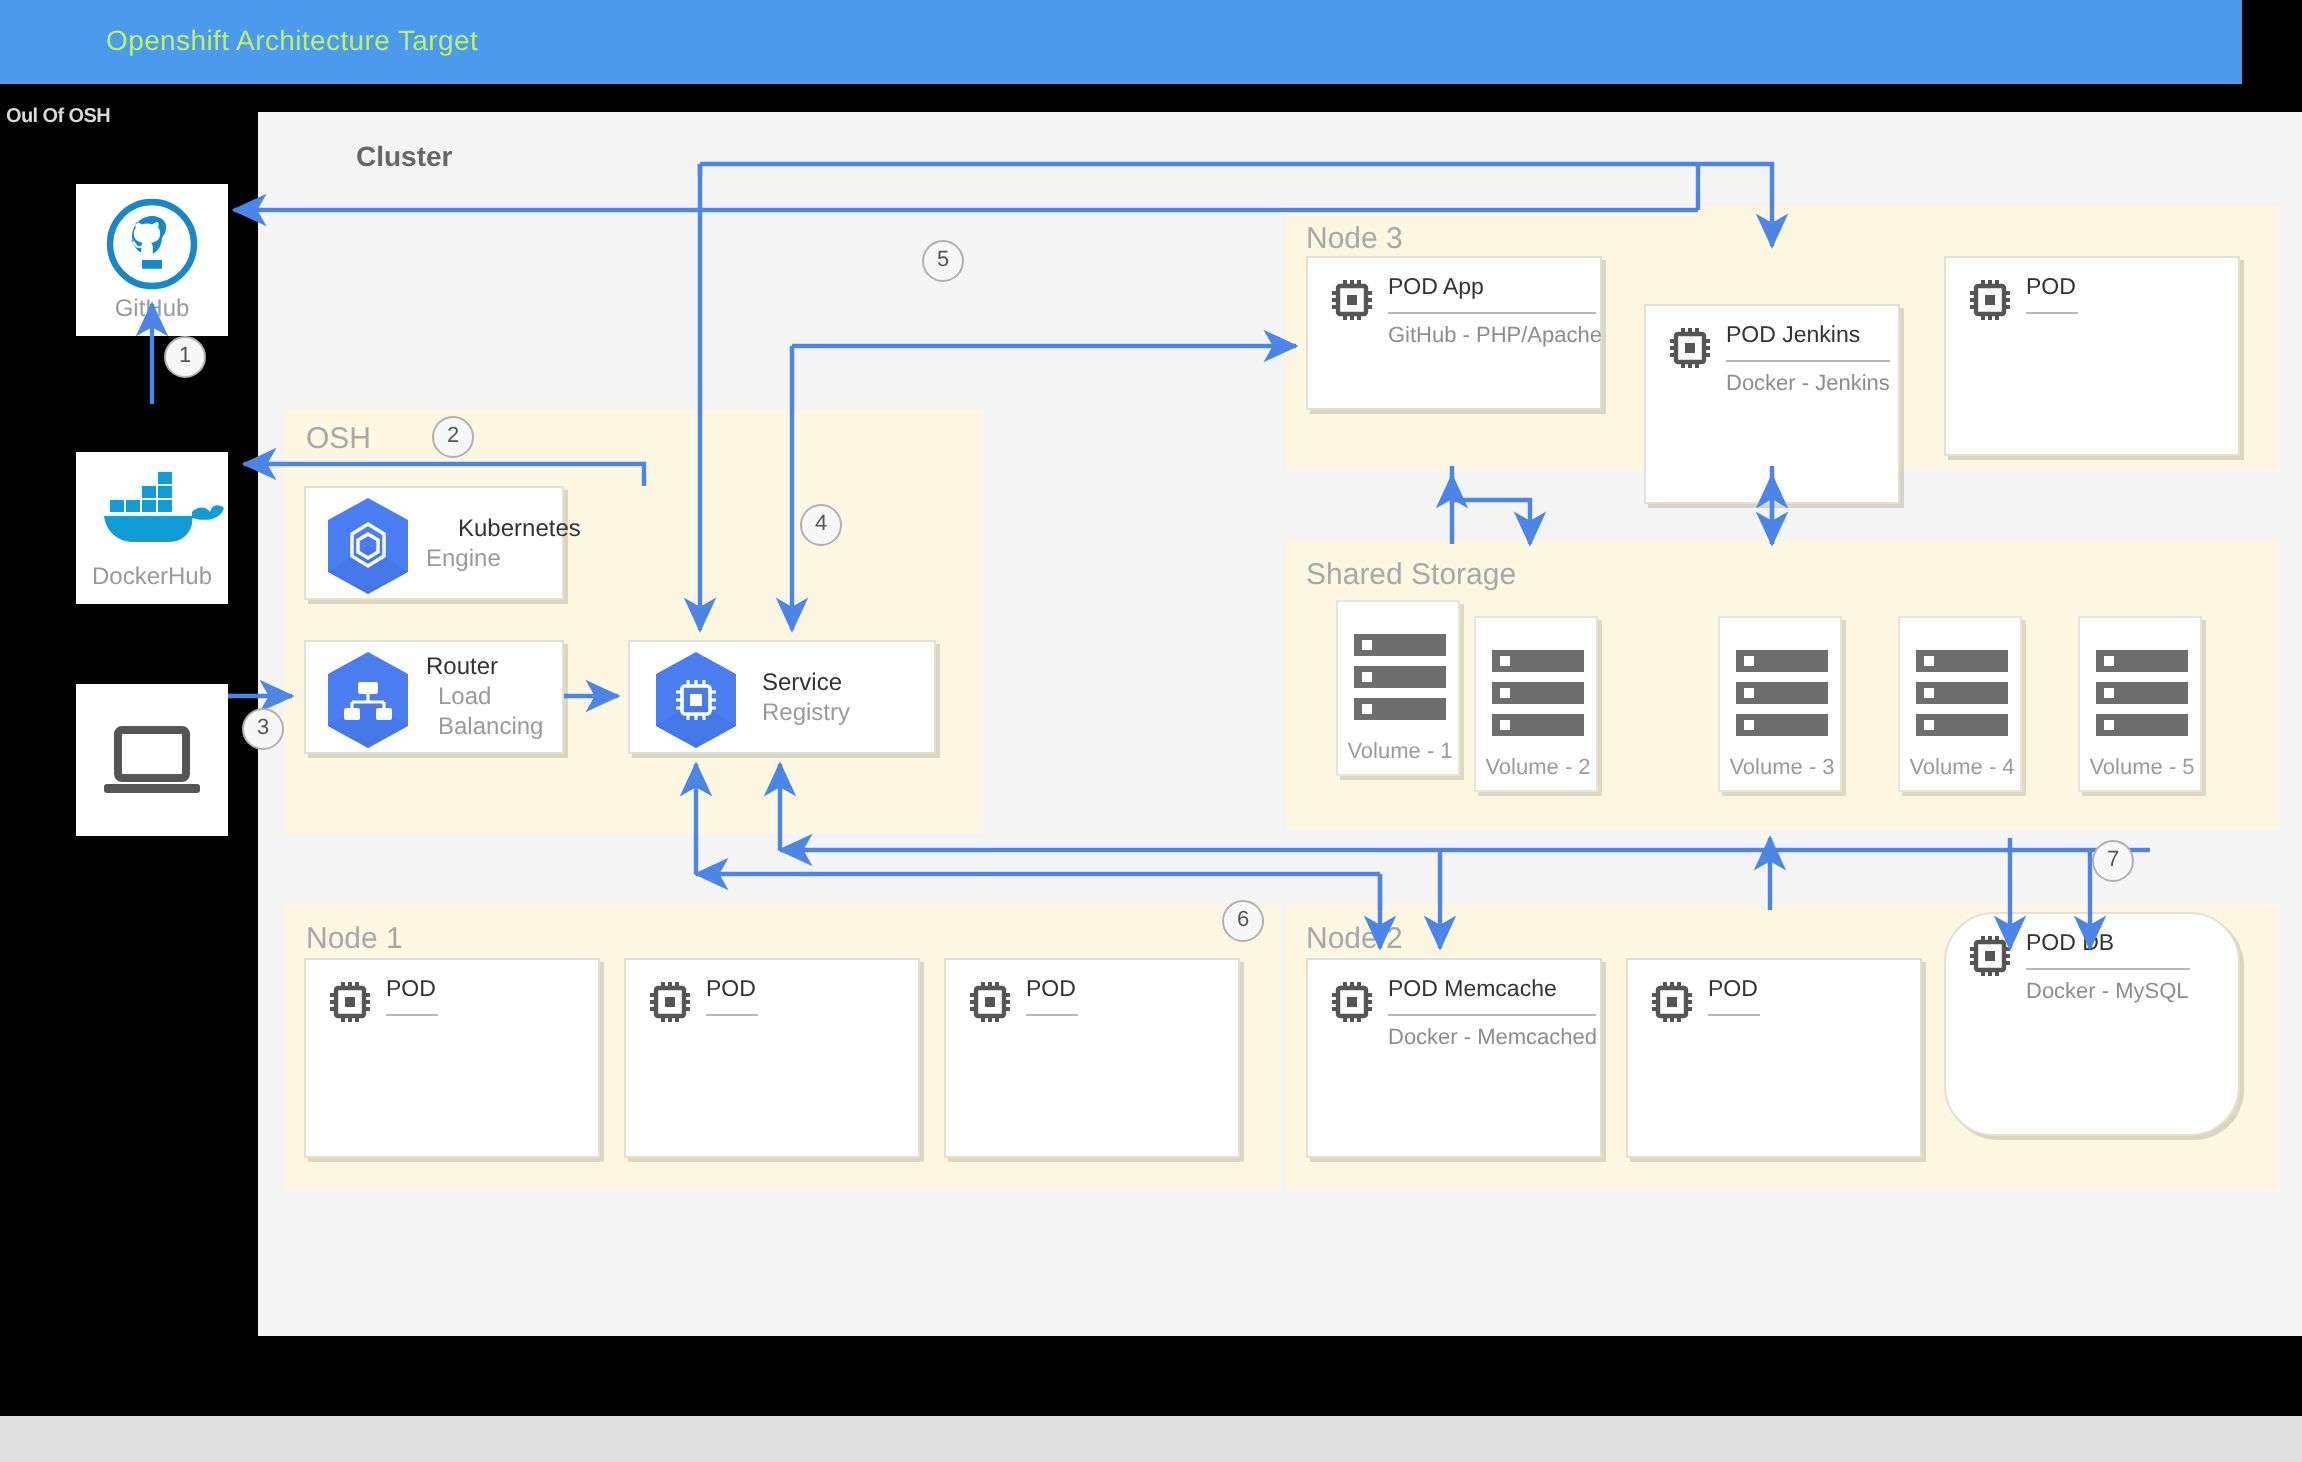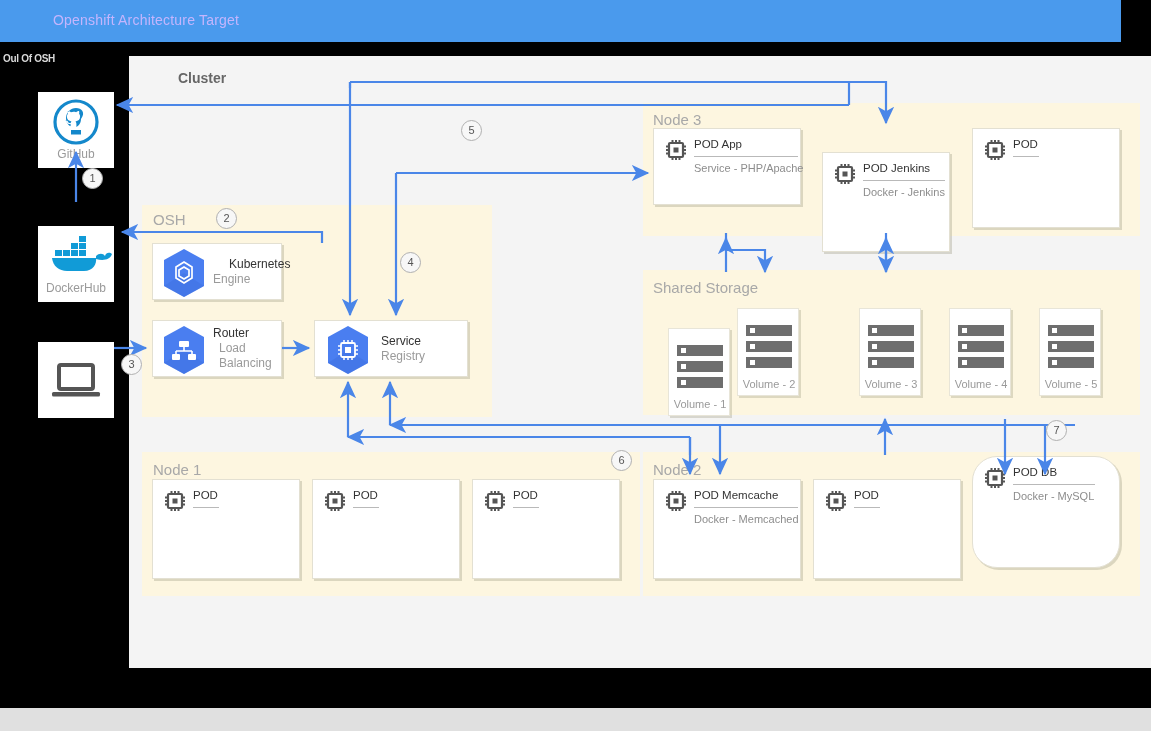--- a/index.html
+++ b/index.html
@@ -10,21 +10,21 @@
     background:#000;
   }
 
   
   #header-bar{
     position:absolute;left:0;top:0;width:1121px;height:42px;
     background:#4a9aed;
   }
   #header-title{
     position:absolute;left:53px;top:12px;
-    font-size:14px;color:#c4b5fd;letter-spacing:.2px;
+    font-size:14px;color:#bef264;letter-spacing:.2px;
   }
 
   
   #bottom-strip{
     position:absolute;left:0;top:708px;width:1151px;height:23px;
     background:#e0e0e0;
   }
 
   
   #out-of-osh-label{
@@ -241,21 +241,21 @@
     <svg width="24" height="24" viewBox="0 0 24 24">
       <rect x="5" y="5" width="14" height="14" rx="1" fill="none" stroke="#555555" stroke-width="2.2"></rect>
       <rect x="9.5" y="9.5" width="5" height="5" fill="#555555"></rect>
       <g stroke="#555555" stroke-width="2">
         <path d="M8.5 5V2M12 5V2M15.5 5V2M8.5 19v3M12 19v3M15.5 19v3M5 8.5H2M5 12H2M5 15.5H2M19 8.5h3M19 12h3M19 15.5h3"></path>
       </g>
     </svg>
   </div>
   <div class="pod-title">POD App</div>
   <div class="pod-rule" style="width:104px;"></div>
-  <div class="pod-sub">Service - PHP/Apache</div>
+  <div class="pod-sub">GitHub - PHP/Apache</div>
 </div>
 
 <div class="card pod-card" style="left:822px;top:128px;width:128px;height:100px;margin-top:24px;">
   <div class="pod-icon">
     <svg width="24" height="24" viewBox="0 0 24 24">
       <rect x="5" y="5" width="14" height="14" rx="1" fill="none" stroke="#555555" stroke-width="2.2"></rect>
       <rect x="9.5" y="9.5" width="5" height="5" fill="#555555"></rect>
       <g stroke="#555555" stroke-width="2">
         <path d="M8.5 5V2M12 5V2M15.5 5V2M8.5 19v3M12 19v3M15.5 19v3M5 8.5H2M5 12H2M5 15.5H2M19 8.5h3M19 12h3M19 15.5h3"></path>
       </g>
@@ -273,21 +273,21 @@
       <rect x="9.5" y="9.5" width="5" height="5" fill="#555555"></rect>
       <g stroke="#555555" stroke-width="2">
         <path d="M8.5 5V2M12 5V2M15.5 5V2M8.5 19v3M12 19v3M15.5 19v3M5 8.5H2M5 12H2M5 15.5H2M19 8.5h3M19 12h3M19 15.5h3"></path>
       </g>
     </svg>
   </div>
   <div class="pod-title">POD</div>
   <div class="pod-rule" style="width:26px;"></div>
 </div>
 
-<div class="vol-card" style="left:668px;top:328px;">
+<div class="vol-card" style="left:668px;top:300px;">
   <div class="vol-bars">
     <div class="vol-bar"></div>
       <div class="vol-bar"></div>
       <div class="vol-bar"></div>
   </div>
   <div class="vol-label">Volume - 1</div>
 </div>
 <div class="vol-card" style="left:737px;top:308px;">
   <div class="vol-bars">
     <div class="vol-bar"></div>

